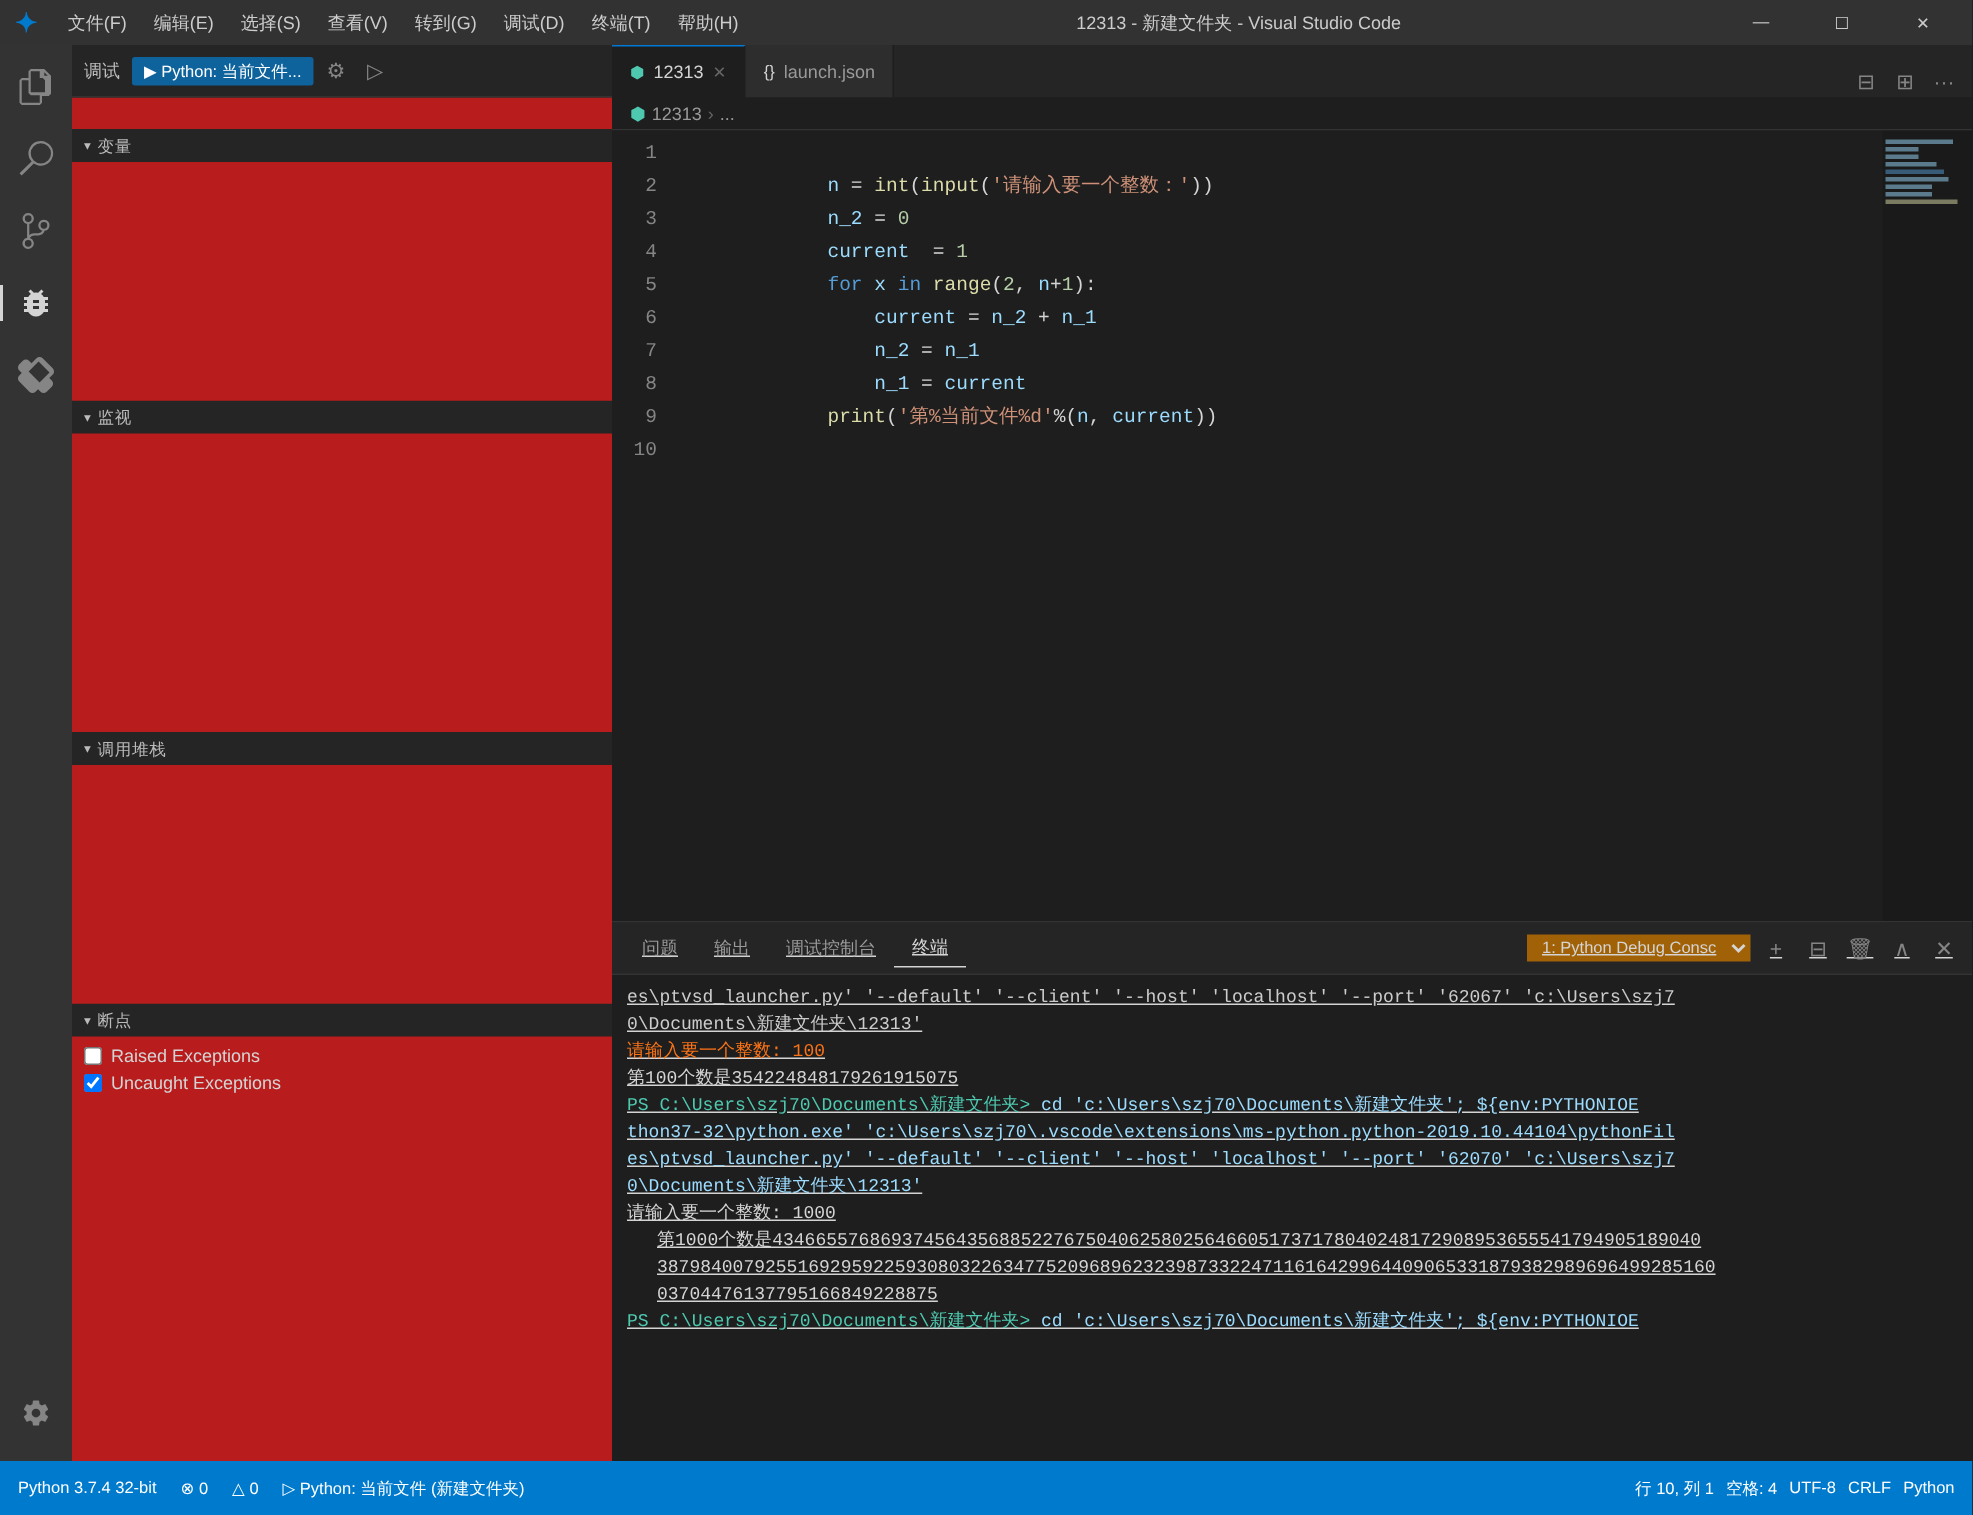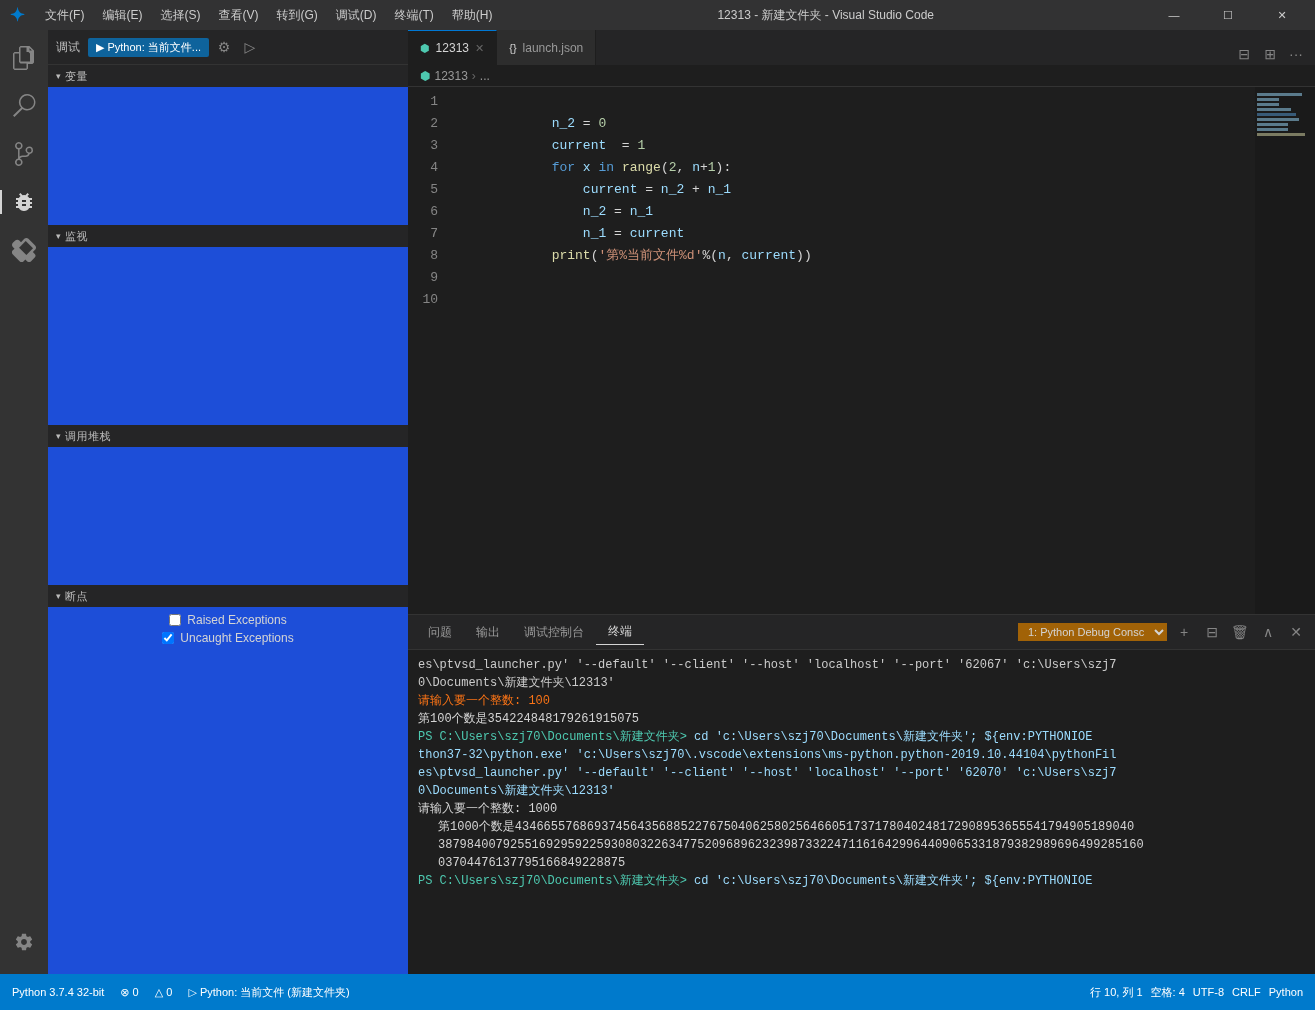--- a/index.html
+++ b/index.html
@@ -106,25 +106,26 @@
       background: #d4d4d4;
     }
     .activity-bar-bottom {
       margin-top: auto;
       margin-bottom: 4px;
     }
 
     
     .sidebar {
       width: 360px;
-      background: #1d4ed8;
+      background: #b91c1c;
       display: flex;
       flex-direction: column;
       flex-shrink: 0;
       overflow: hidden;
+      gap: 21px;
     }
 
     
     .debug-toolbar {
       height: 35px;
       background: #252526;
       display: flex;
       align-items: center;
       padding: 0 8px;
       gap: 4px;
@@ -206,21 +207,20 @@
     }
     .breakpoints-content {
       padding: 4px 8px;
     }
     .breakpoint-item {
       display: flex;
       align-items: center;
       gap: 6px;
       padding: 2px 0;
       font-size: 12px;
-      justify-content: center;
     }
     .breakpoint-item input[type="checkbox"] {
       width: 12px;
       height: 12px;
       cursor: pointer;
     }
     .breakpoint-label {
       color: #d4d4d4;
     }
 
@@ -336,20 +336,21 @@
     .plain { color: #d4d4d4; }
 
     
     .terminal-panel {
       height: 360px;
       background: #1e1e1e;
       display: flex;
       flex-direction: column;
       flex-shrink: 0;
       border-top: 1px solid #333;
+      text-decoration: underline;
     }
     .terminal-tabs {
       height: 35px;
       background: #252526;
       display: flex;
       align-items: center;
       padding: 0 8px;
       flex-shrink: 0;
       border-bottom: 1px solid #333;
     }
@@ -576,20 +577,23 @@
           <div>4</div>
           <div>5</div>
           <div>6</div>
           <div>7</div>
           <div>8</div>
           <div>9</div>
           <div>10</div>
         </div>
         <div class="code-lines">
 
+          <div class="code-line">
+            <span class="var-color">n</span><span class="plain"> = </span><span class="fn">int</span><span class="plain">(</span><span class="fn">input</span><span class="plain">(</span><span class="str">'请输入要一个整数：'</span><span class="plain">))</span>
+          </div>
 
           <div class="code-line">
             <span class="var-color">n_2</span><span class="plain"> = </span><span class="num">0</span>
           </div>
 
 
           <div class="code-line">
             <span class="var-color">current</span><span class="plain">  = </span><span class="num">1</span>
           </div>
 

